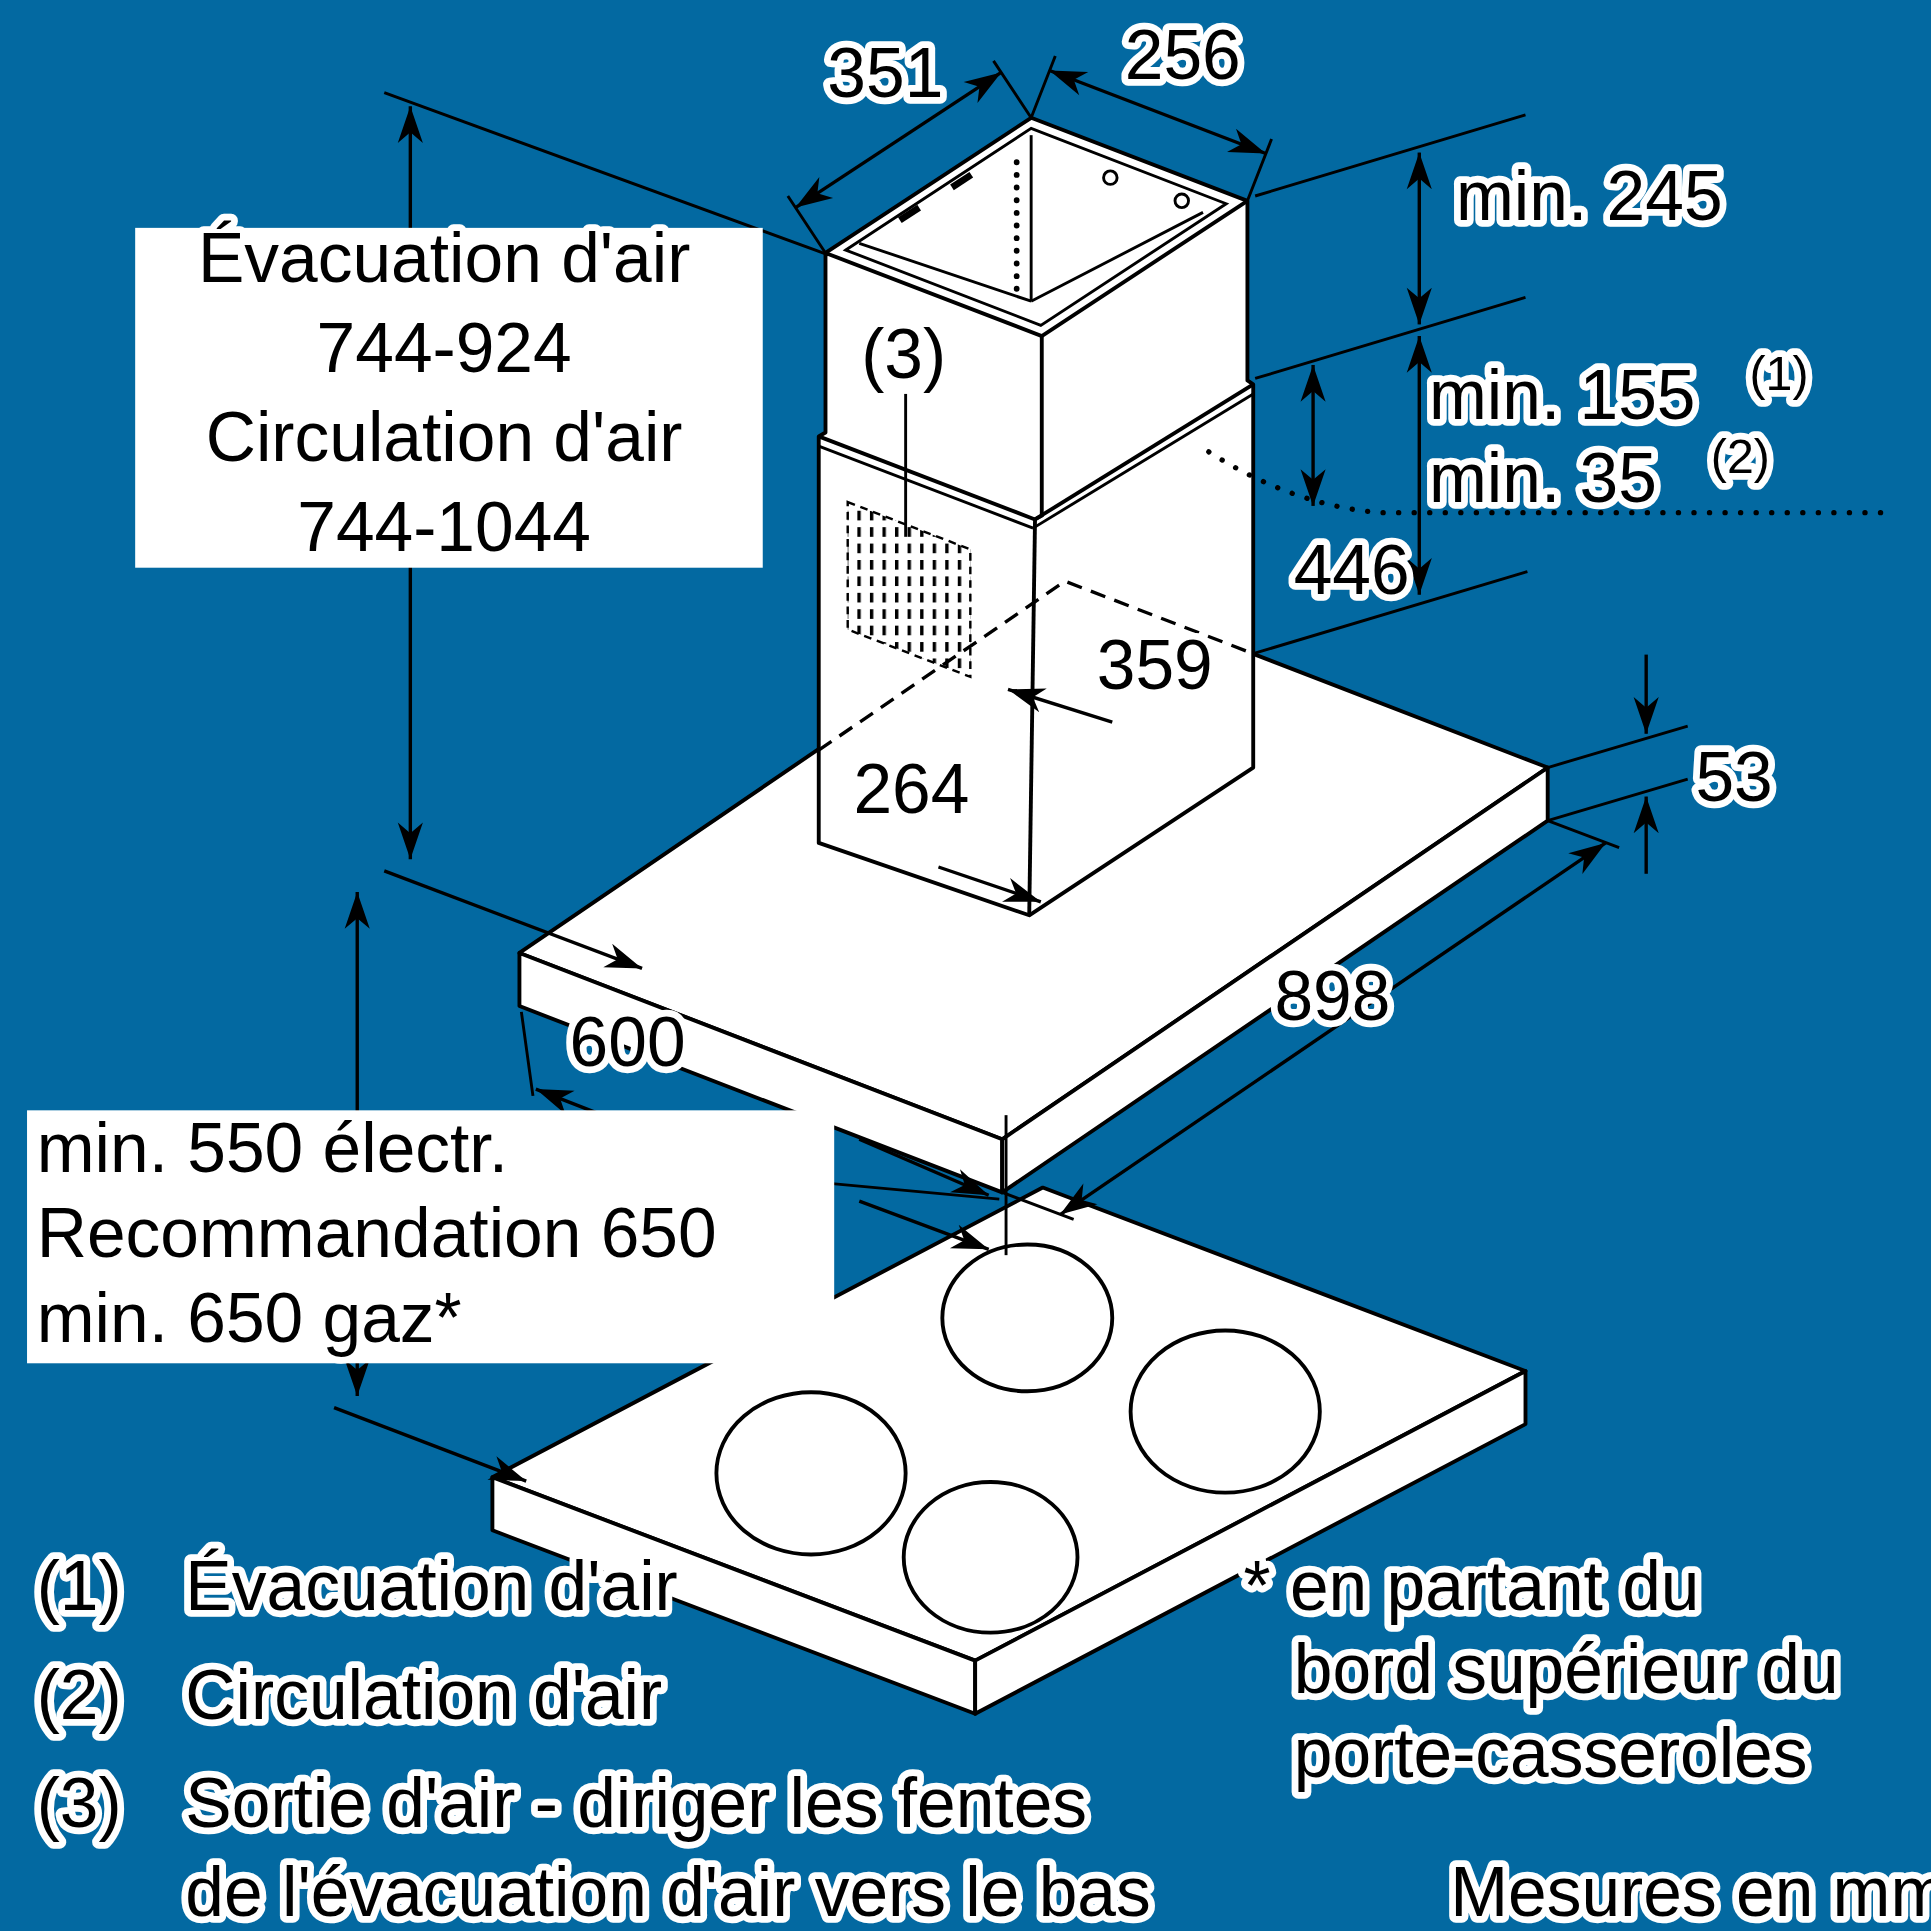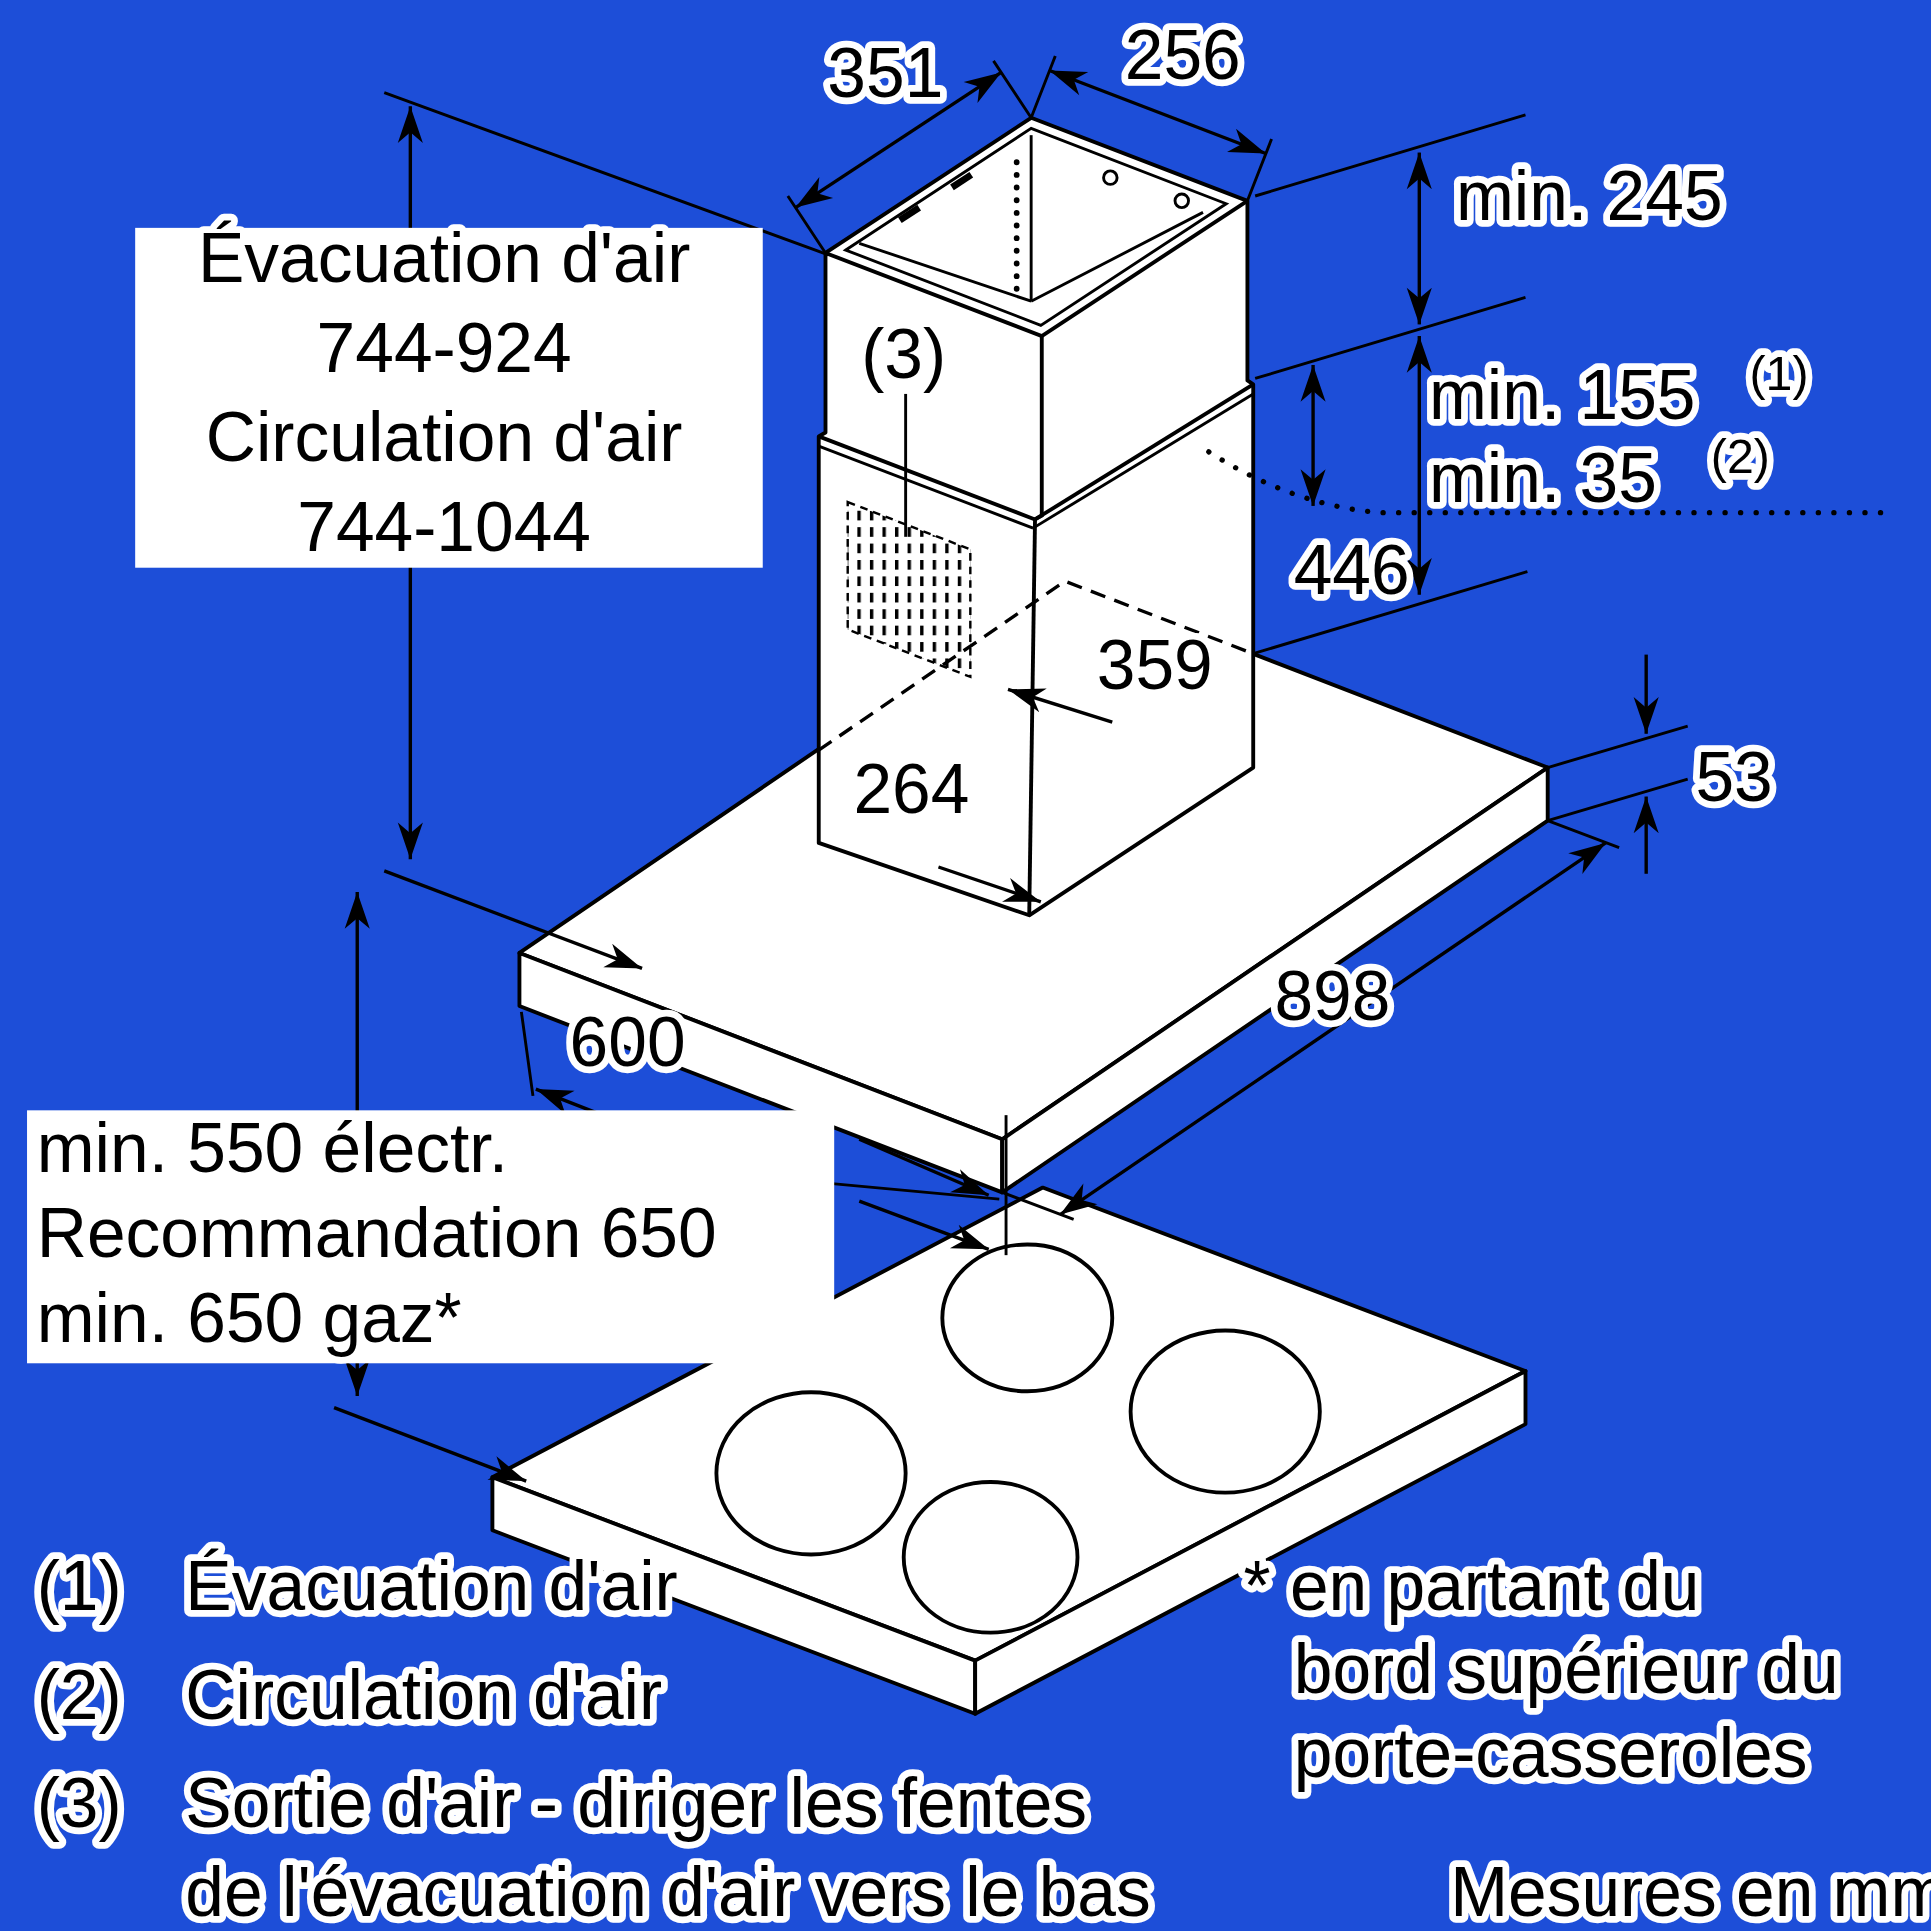--- a/index.html
+++ b/index.html
@@ -1,16 +1,16 @@
 <!DOCTYPE html>
 <html><head>
 <meta charset="utf-8">
 <style>
   html,body{margin:0;padding:0;background:#fff;}
-  .page{width:1931px;height:1931px;background:#1d4ed8;position:relative;font-family:"Liberation Sans",sans-serif;}
+  .page{width:1931px;height:1931px;background:#0369a1;position:relative;font-family:"Liberation Sans",sans-serif;}
   svg{display:block;}
   svg text{
     font-family:"Liberation Sans",sans-serif;
     font-size:72px;
     fill:#000;
     paint-order:stroke fill;
     stroke:#fff;
     stroke-width:14px;
     stroke-linejoin:round;
   }

